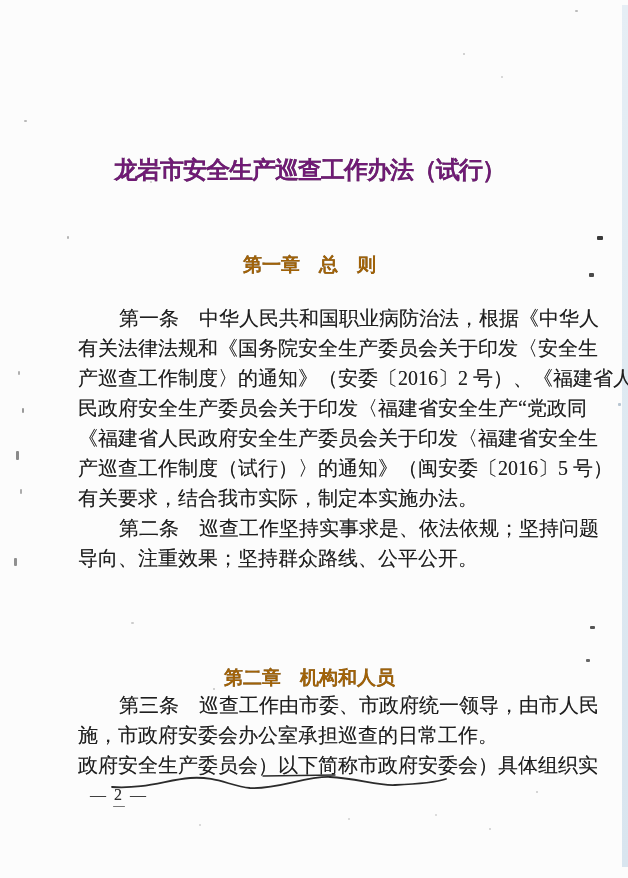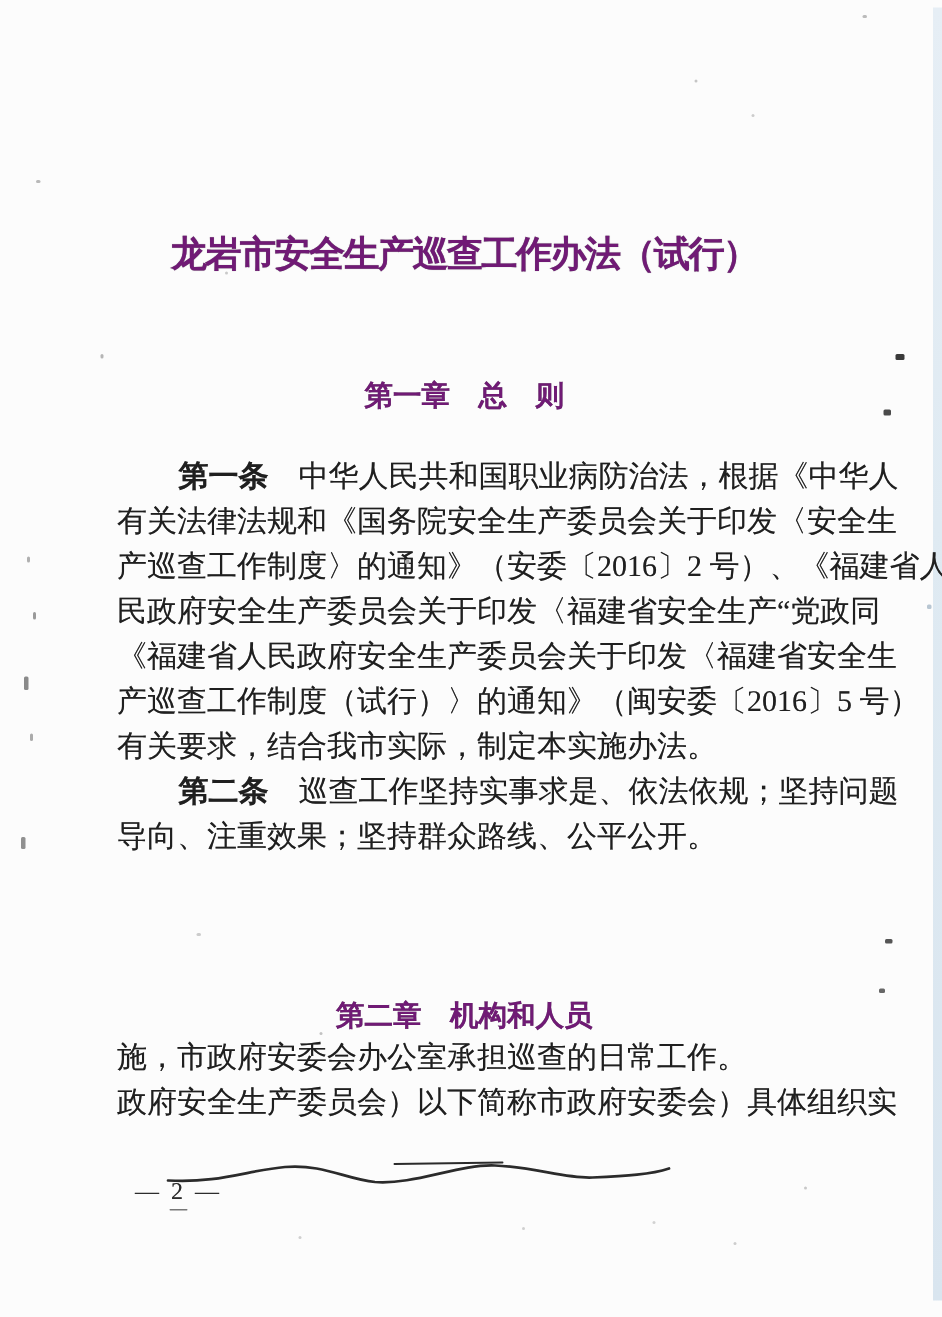--- a/index.html
+++ b/index.html
@@ -21,39 +21,39 @@
     position:absolute;left:78px;top:152px;width:463px;height:36px;
     margin:0;text-align:center;
     font-size:24px;font-weight:700;letter-spacing:-1px;line-height:36px;
     color:#701a75;
     text-shadow:0 0 .5px rgba(0,0,0,.55);
   }
   .chapter{
     position:absolute;left:78px;width:463px;height:28px;
     text-align:center;font-weight:700;font-size:19px;line-height:28px;
     font-family:"Liberation Sans","DejaVu Sans",sans-serif;
-    color:#701a75;text-shadow:0 0 .4px rgba(0,0,0,.5);
+    color:#a16207;text-shadow:0 0 .4px rgba(0,0,0,.5);
   }
   .ch1{top:251px;}
   .ch2{top:664px;}
   .textcol{
     position:absolute;left:78px;width:463px;
   }
   .block1{top:303px;}
   .block2{top:690px;}
   .line{
     height:30px;line-height:30px;font-size:20px;
     text-align:justify;text-align-last:justify;
     white-space:nowrap;
     text-shadow:0 0 .4px rgba(0,0,0,.45);
     box-sizing:border-box;
   }
   .line.indent{padding-left:41px;}
   .line.short{text-align-last:left;}
-  .line b{font-weight:700;}
+  .line b{font-weight:400;}
   .pagenum{
     position:absolute;left:90px;top:786px;
     font-size:16px;letter-spacing:2px;color:#2c2c2c;
     text-shadow:0 0 .4px rgba(0,0,0,.4);
   }
   .wavy{position:absolute;left:106px;top:770px;}
   .speck{position:absolute;display:block;border-radius:1px;}
 </style>
 </head>
 <body>
@@ -74,20 +74,21 @@
     <div class="line"><span>《福建省人民政府安全生产委员会关于印发〈福建省安全生</span></div>
     <div class="line"><span>产巡查工作制度（试行）〉的通知》（闽安委〔2016〕5 号）</span></div>
     <div class="line short"><span>有关要求，结合我市实际，制定本实施办法。</span></div>
     <div class="line indent"><b>第二条</b><span>　巡查工作坚持实事求是、依法依规；坚持问题</span></div>
     <div class="line short"><span>导向、注重效果；坚持群众路线、公平公开。</span></div>
   </div>
 
   <div class="chapter ch2">第二章　机构和人员</div>
 
   <div class="textcol block2">
+    <div class="line indent"><b>第三条</b><span>　巡查工作由市委、市政府统一领导，由市人民</span></div>
     <div class="line short"><span>施，市政府安委会办公室承担巡查的日常工作。</span></div>
     <div class="line"><span>政府安全生产委员会）以下简称市政府安委会）具体组织实</span></div>
   </div>
 
   <svg class="wavy" width="345" height="28" viewBox="0 0 345 28">
     <path d="M6,17 C40,19 60,10 84,8 C110,6 124,16 144,18 C170,20 200,6 224,7 C250,8 272,16 289,15 C312,14 328,13 340,9" fill="none" stroke-width="1.8" stroke-linecap="round" stroke="#2b2b2b"></path>
     <path d="M157,6 L229,5" fill="none" stroke-width="1.3" stroke-linecap="round" stroke="#2b2b2b"></path>
   </svg>
 
   <div class="pagenum">— 2 —</div>

